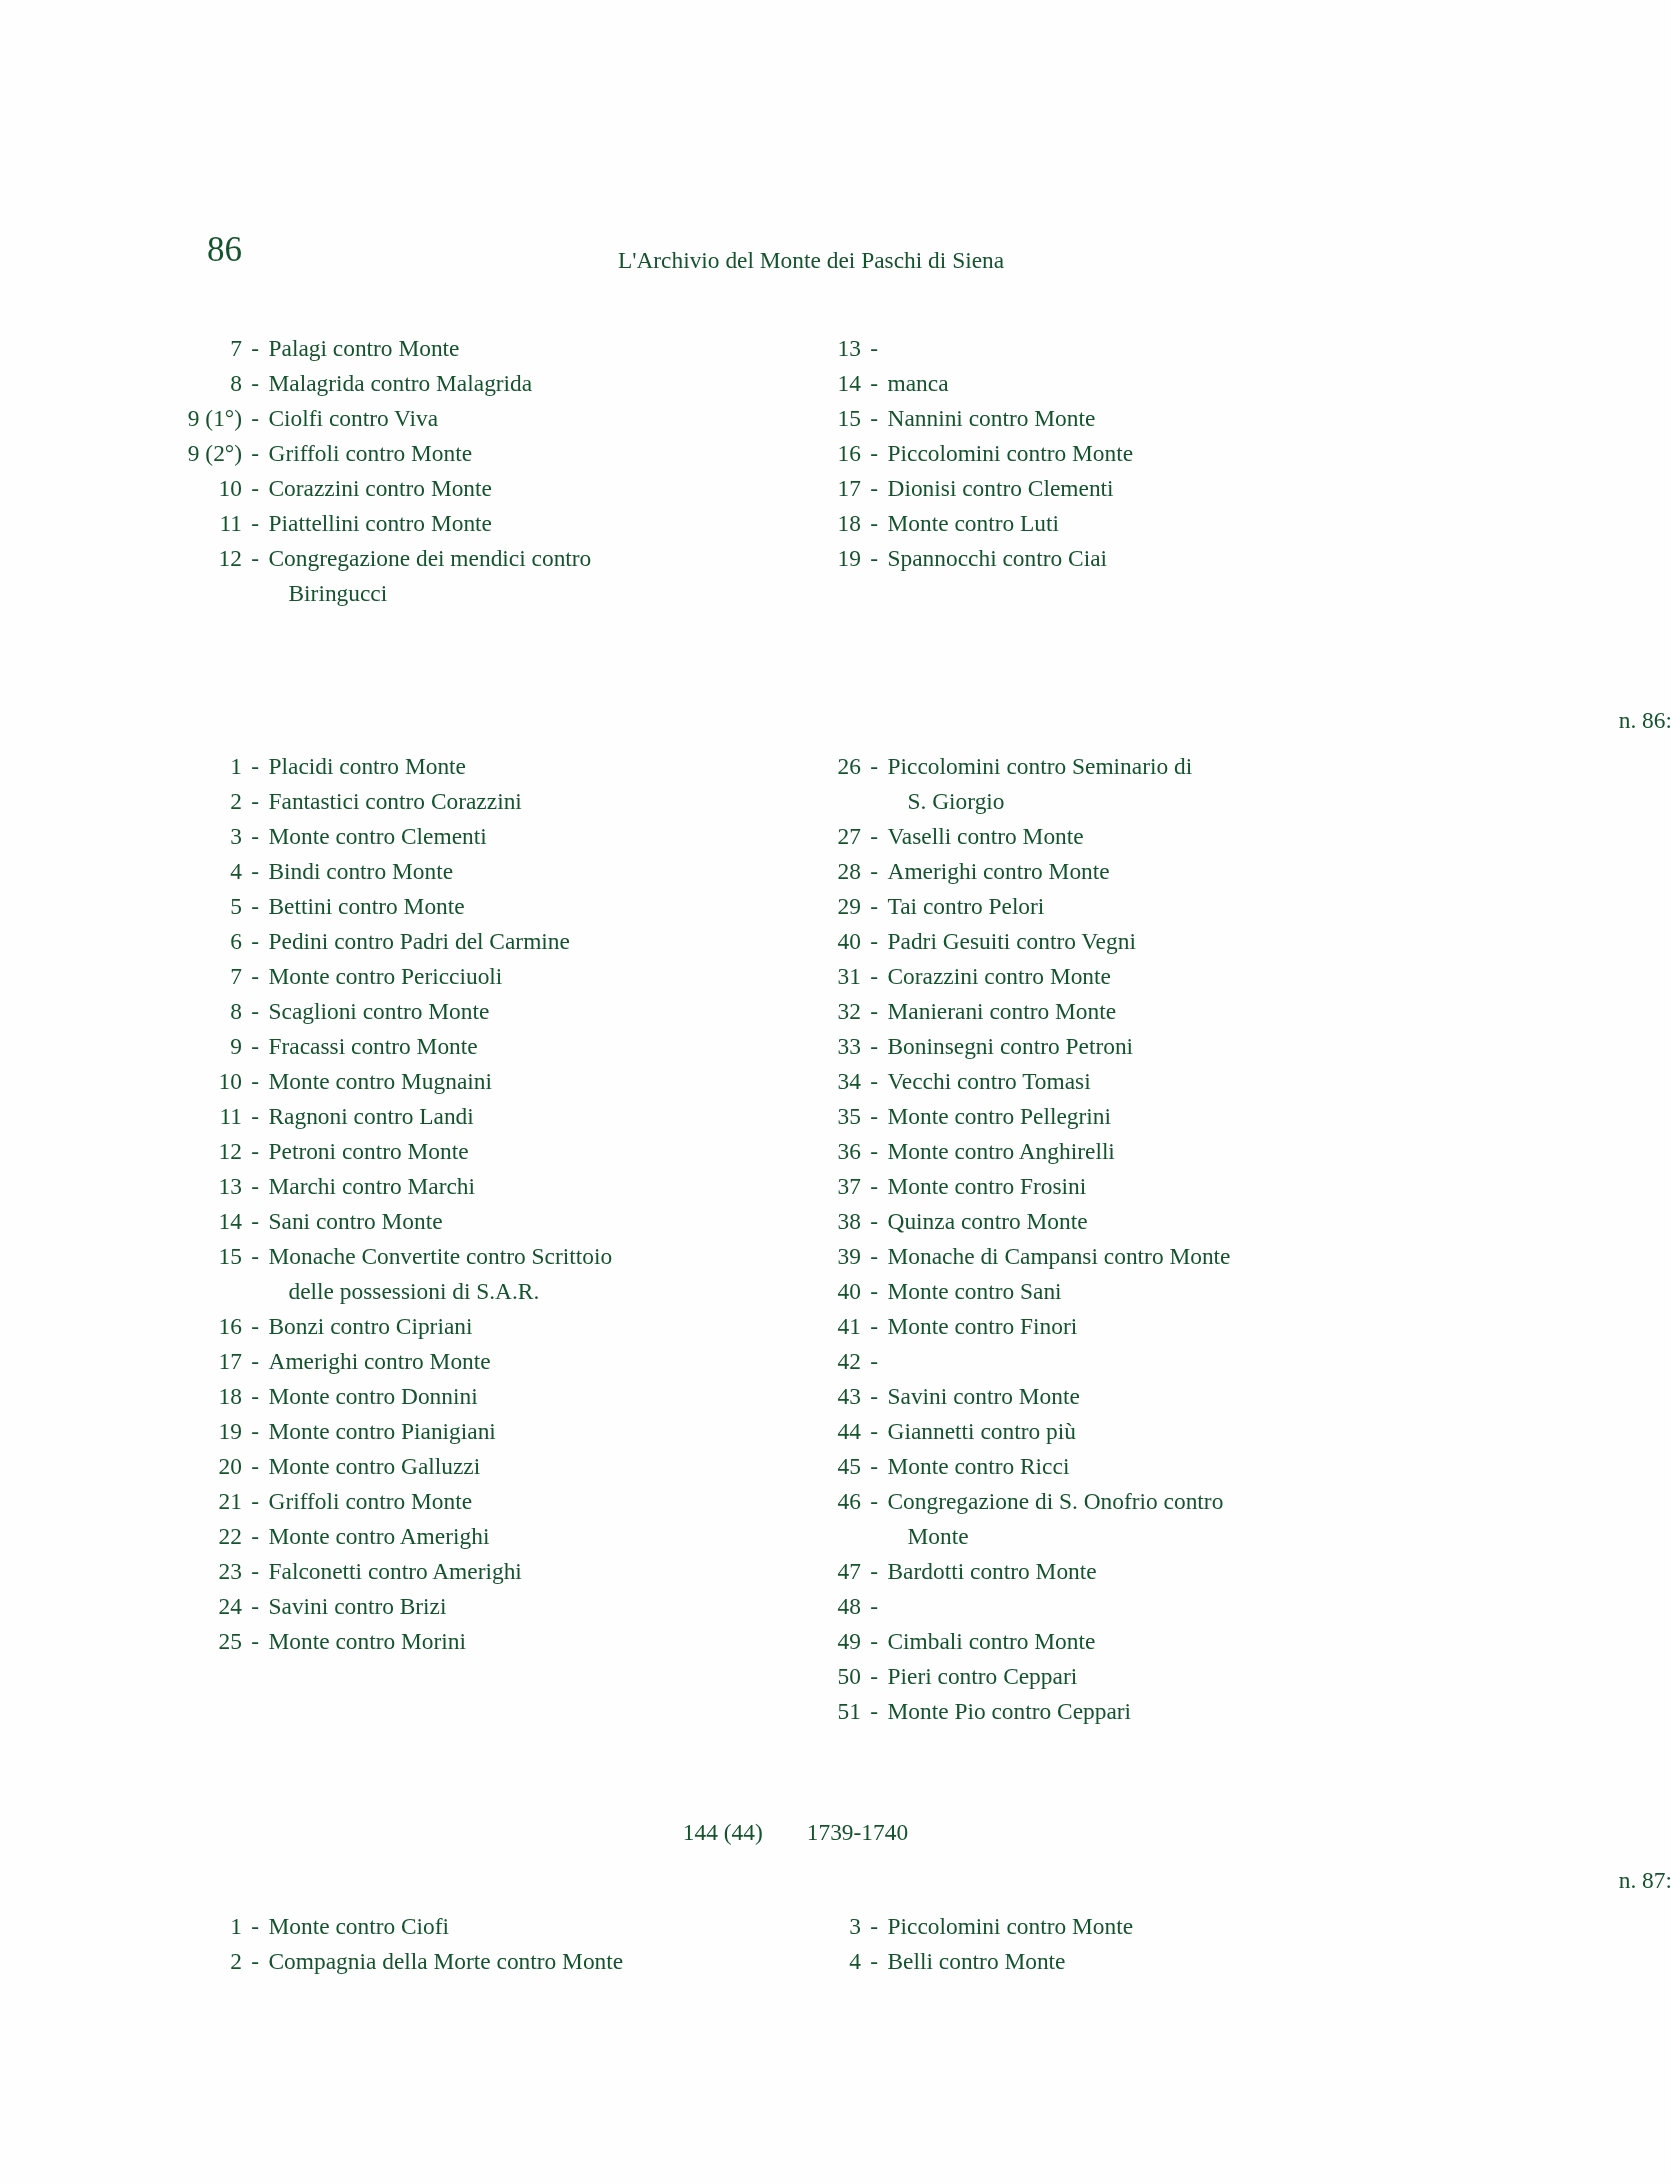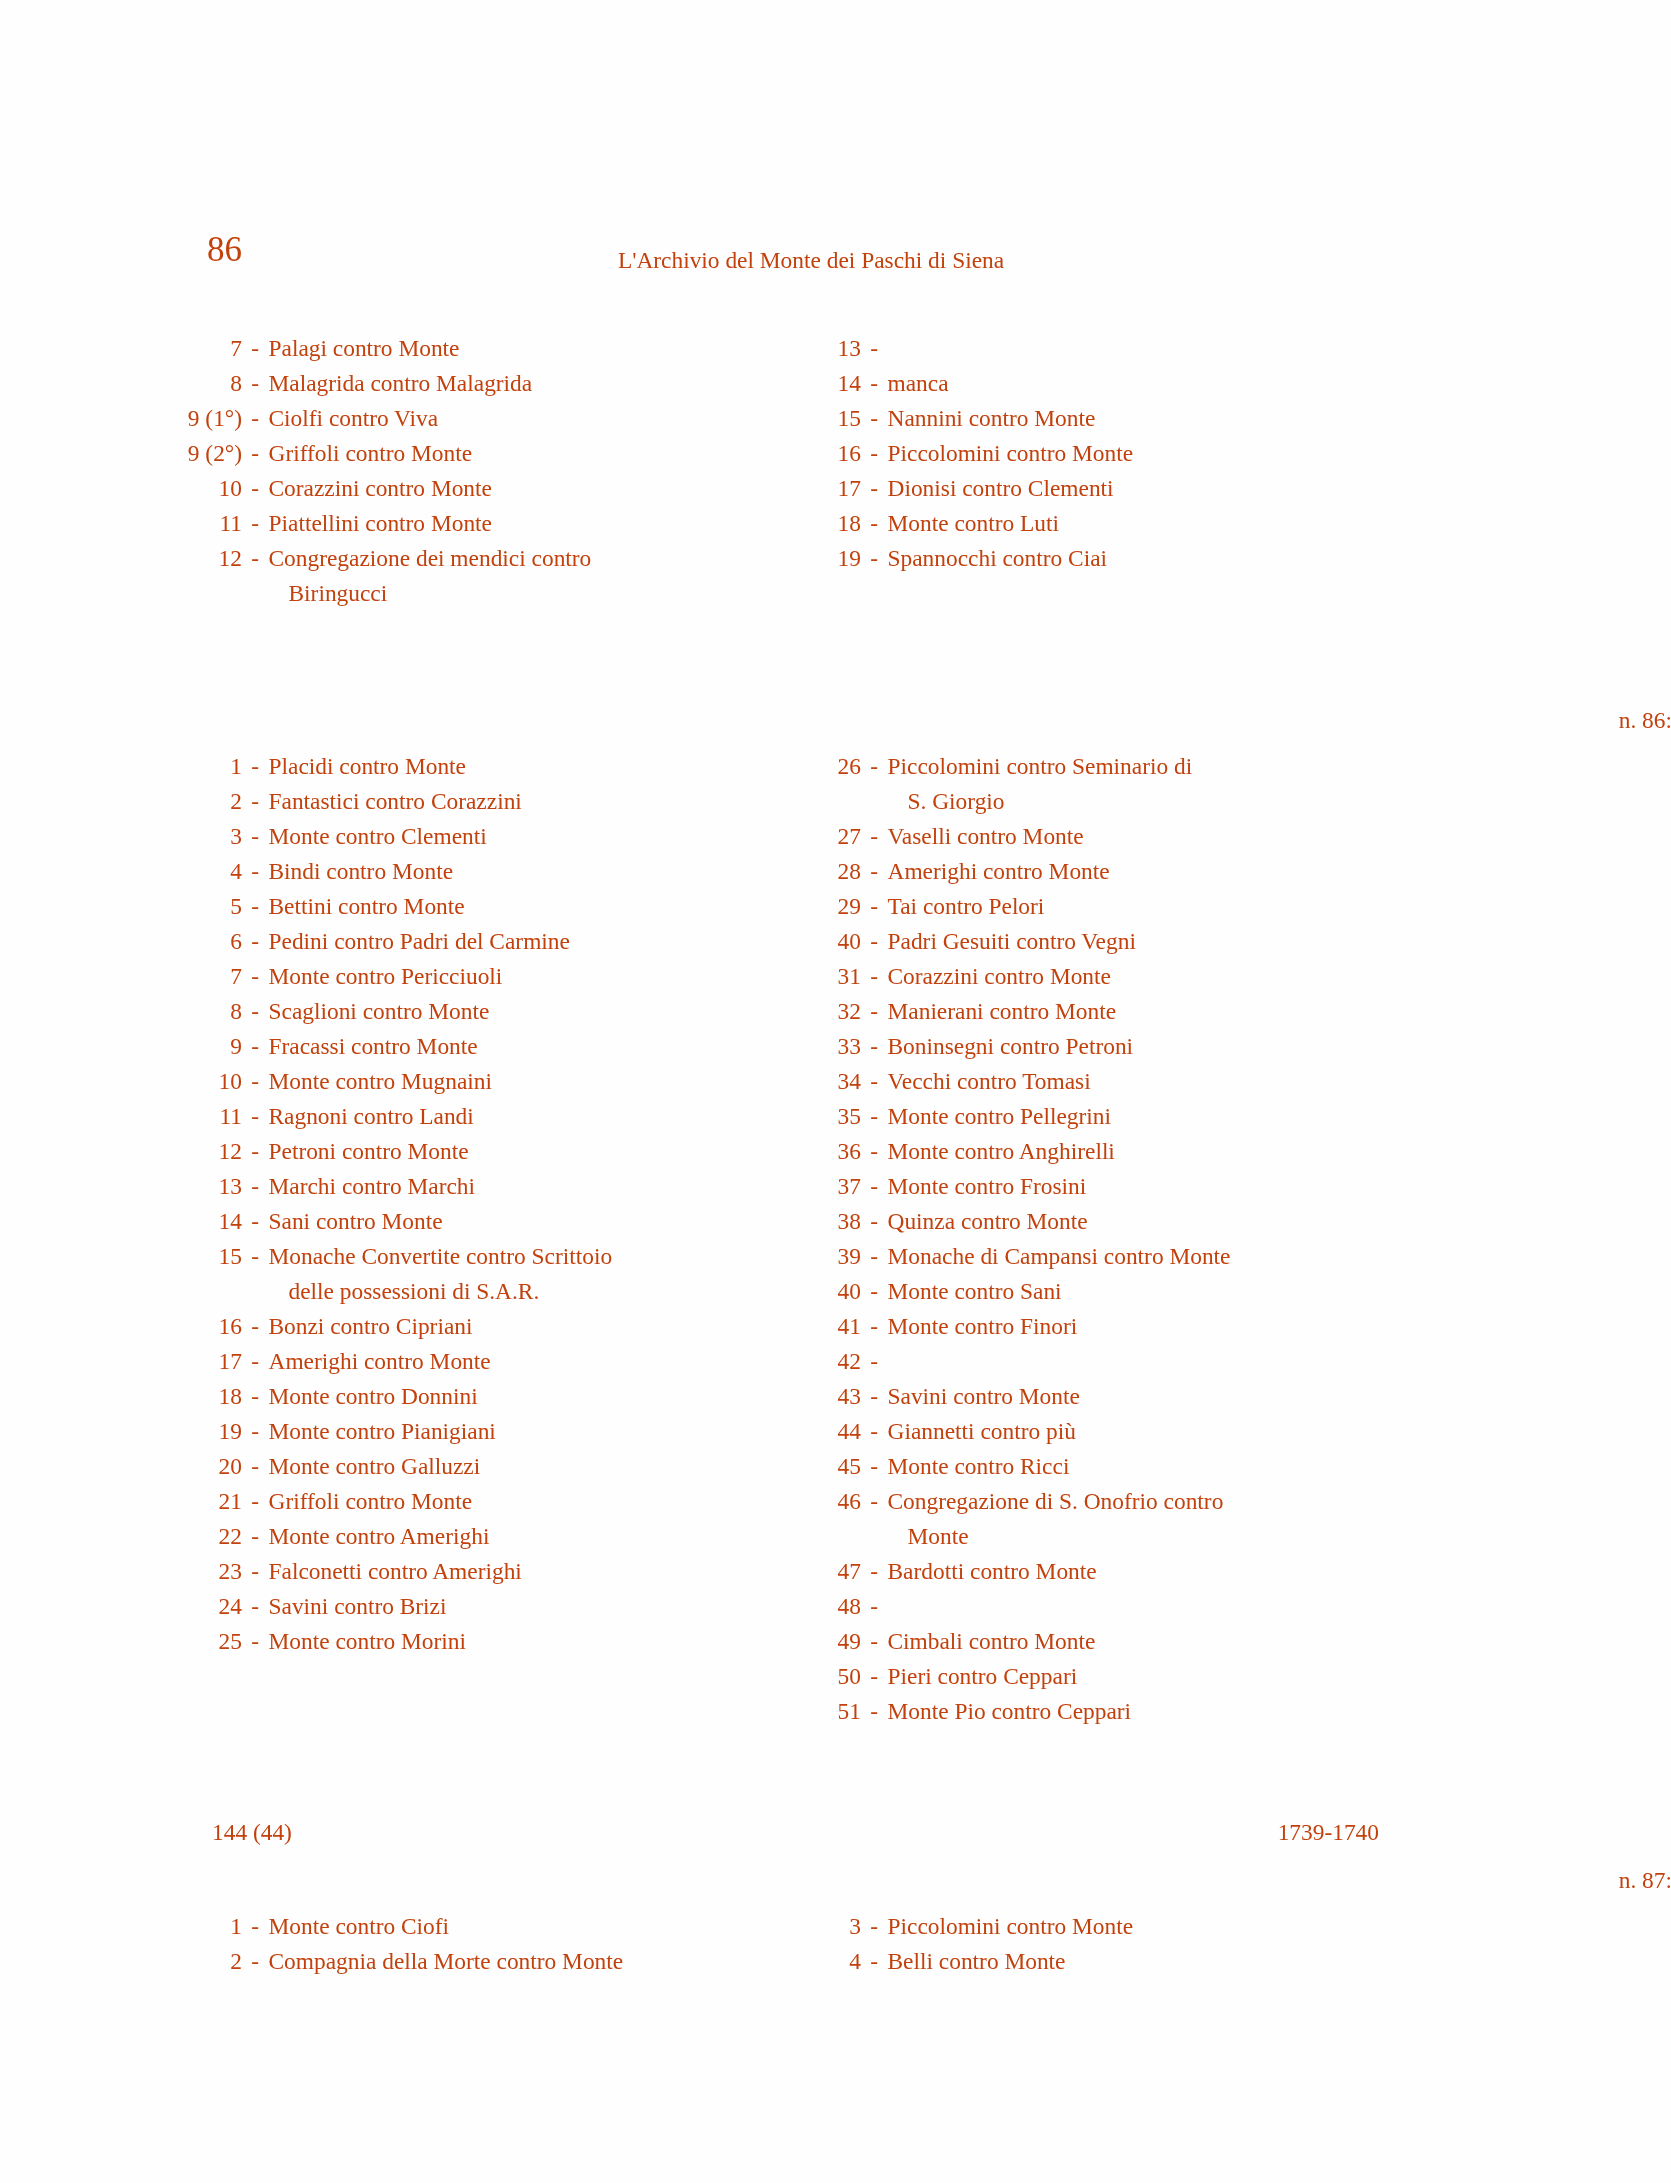--- a/index.html
+++ b/index.html
@@ -5,21 +5,21 @@
   * { margin: 0; padding: 0; box-sizing: border-box; }
   html, body { background: #ffffff; }
   .page {
     position: relative;
     width: 1672px;
     height: 2183px;
     background: #fefefe;
     font-family: "Liberation Serif", serif;
     font-size: 23.4px;
     line-height: 35px;
-    color: #c2410c;
+    color: #14532d;
     overflow: hidden;
   }
   .page-num {
     position: absolute;
     left: 207px;
     top: 232px;
     font-size: 35px;
     line-height: 35px;
   }
   .running-title {
@@ -46,21 +46,21 @@
   .txt { flex: 1; }
   .t2 { display: block; padding-left: 20px; }
   .heading { margin-left: 212px; text-align: right; }
   .heading-86 { margin-top: 92px; }
   .list-after-heading { margin-top: 11px; }
   .footer-row {
     margin-top: 86px;
     margin-left: 212px;
     width: 1167px;
     display: flex;
-    justify-content: space-between;
+    justify-content: center;
     gap: 44px;
   }
   .heading-87 { margin-top: 13px; }
 </style>
 </head>
 <body>
 
 <div class="page">
 
   <div class="page-num">86</div>

